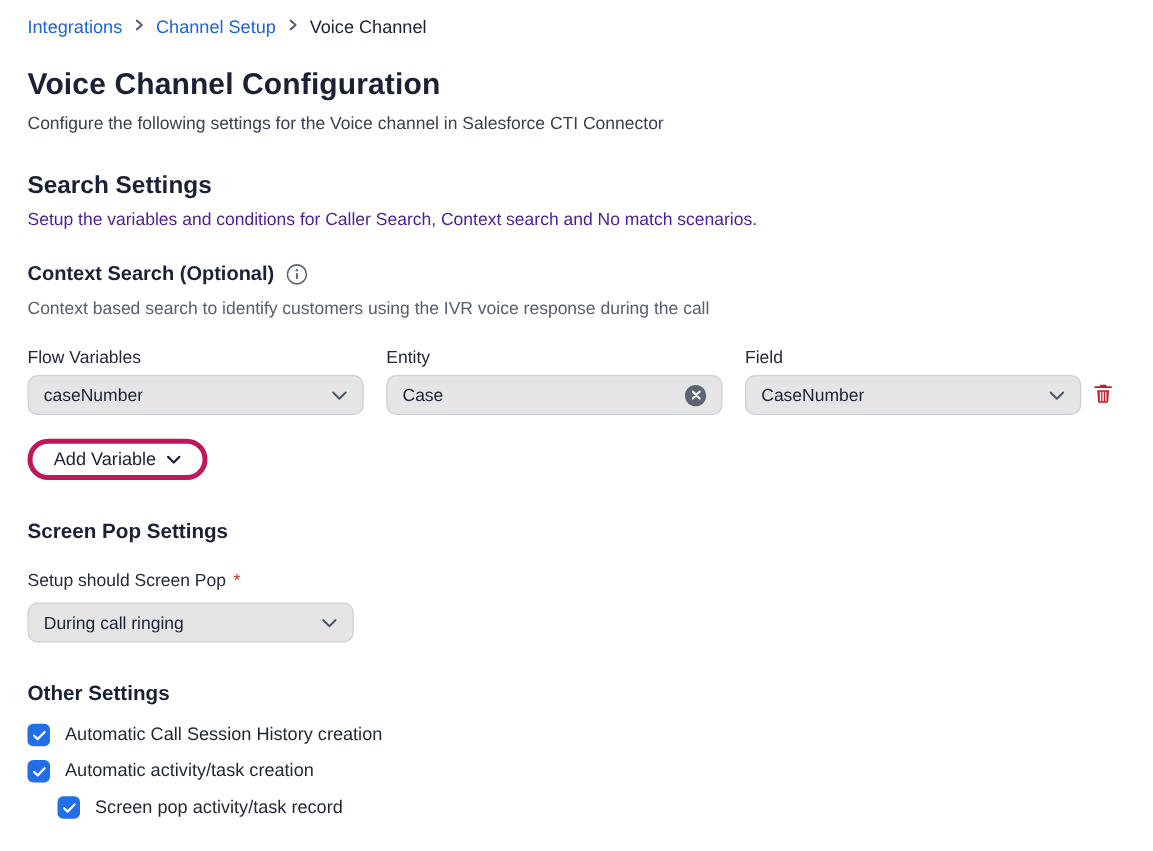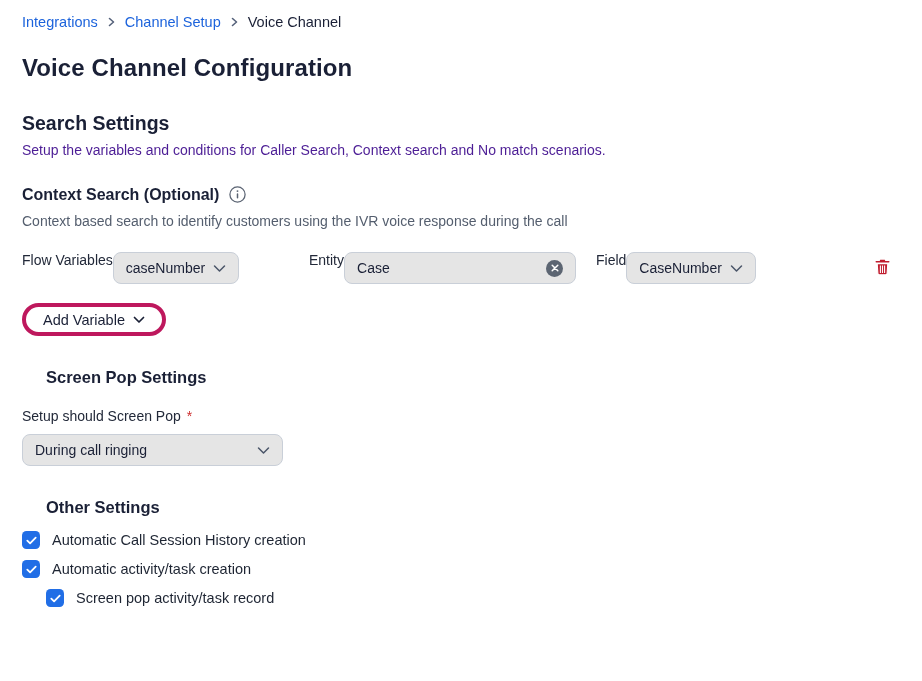--- a/index.html
+++ b/index.html
@@ -6,41 +6,41 @@
   html, body { background: #ffffff; }
   body {
     width: 922px; height: 681px;
     font-family: "Liberation Sans", "DejaVu Sans", sans-serif;
     color: #1a2036;
     overflow: hidden;
   }
   .page { padding: 14px 22px 0 22px; }
 
   
-  .breadcrumb { display: flex; align-items: center; font-size: 14.5px; gap: 9px; }
+  .breadcrumb { display: flex; align-items: flex-start; font-size: 14.5px; gap: 9px; }
   .breadcrumb a { color: #1c63dc; text-decoration: none; cursor: pointer; }
   .crumb-current { color: #1a2036; }
   .crumb-sep { display: inline-flex; align-items: center; color: #55617a; }
   .crumb-sep svg { display: block; }
 
   
   .page-title { margin-top: 24px; font-size: 24px; line-height: 28px; font-weight: 700; color: #1a2036; letter-spacing: .1px; }
   .page-subtitle { margin-top: 8px; font-size: 14px; line-height: 17px; color: #39414f; }
 
   .section-title { margin-top: 30px; font-size: 19.5px; line-height: 23px; font-weight: 700; color: #1a2036; }
   .section-desc { margin-top: 7px; font-size: 14px; line-height: 17px; color: #4c1d95; }
 
   .subsection-header { margin-top: 26px; display: flex; align-items: center; gap: 10px; }
   .subsection-title { font-size: 16px; line-height: 19px; font-weight: 700; color: #1a2036; }
   .info-icon { display: inline-flex; cursor: pointer; }
   .subsection-desc { margin-top: 9px; font-size: 14px; line-height: 17px; color: #545e6e; }
 
   
   .fields-row { margin-top: 22px; display: flex; align-items: flex-end; }
-  .field-group { width: 269px; margin-right: 18px; display: flex; flex-direction: row; }
+  .field-group { width: 269px; margin-right: 18px; display: flex; flex-direction: column; }
   .field-label { font-size: 14px; line-height: 17px; color: #222939; margin-bottom: 6px; }
   .control {
     height: 32px; border: 1px solid #c9cfd8; border-radius: 8px;
     display: flex; align-items: center; justify-content: space-between;
     padding: 0 12px; background: #e5e5e5; font-size: 14px; color: #1a2036; cursor: pointer;
   }
   .control .value { white-space: nowrap; overflow: hidden; text-overflow: ellipsis; }
   .chevron { display: inline-flex; flex: none; margin-left: 8px; }
   .clear-btn {
     flex: none; width: 17px; height: 17px; border-radius: 50%;
@@ -58,21 +58,21 @@
   }
 
   
   .add-variable {
     margin-top: 19px; height: 33px; padding: 0 17px;
     border: 4px solid #be185d; border-radius: 17px; background: #fff;
     display: inline-flex; align-items: center; gap: 8px;
     font-family: inherit; font-size: 14.5px; font-weight: 500; color: #1a2036; cursor: pointer;
   }
 
-  .screenpop-title, .other-title { margin-top: 31px; font-size: 16.5px; line-height: 20px; font-weight: 700; color: #1a2036; margin-left: 24px; }
+  .screenpop-title, .other-title { margin-top: 31px; font-size: 16.5px; line-height: 20px; font-weight: 700; color: #1a2036; }
   .when-label { margin-top: 21px; font-size: 14px; line-height: 17px; color: #222939; display: flex; align-items: baseline; gap: 6px; }
   .required { color: #cc2e2e; font-size: 14px; }
   .screenpop-select { margin-top: 9px; width: 261px; }
 
   
   .checkbox-list { margin-top: 14px; display: flex; flex-direction: column; gap: 11px; }
   .checkbox-row { display: flex; align-items: center; height: 18px; cursor: pointer; }
   .checkbox-row.indent { margin-left: 24px; }
   .checkbox {
     width: 18px; height: 18px; border-radius: 4.5px; background: #216ee6;
@@ -97,20 +97,21 @@
     <span class="crumb-sep">
       <svg width="9" height="12" viewBox="0 0 9 12">
           <path d="M2.5 2.5 L6.5 6 L2.5 9.5" fill="none" stroke="#55617a" stroke-width="1.6" stroke-linecap="round" stroke-linejoin="round"></path>
         </svg>
     </span>
     <span class="crumb-current">Voice Channel</span>
   </nav>
 
   
   <h1 class="page-title">Voice Channel Configuration</h1>
+  <div class="page-subtitle">Configure the following settings for the Voice channel in Salesforce CTI Connector</div>
 
   
   <h2 class="section-title">Search Settings</h2>
   <div class="section-desc">Setup the variables and conditions for Caller Search, Context search and No match scenarios.</div>
 
   <div class="subsection-header">
     <h3 class="subsection-title">Context Search (Optional)</h3>
     <span class="info-icon">
       <svg width="17" height="17" viewBox="0 0 17 17">
         <circle cx="8.5" cy="8.5" r="7.6" fill="none" stroke="#5a6372" stroke-width="1.25"></circle>

